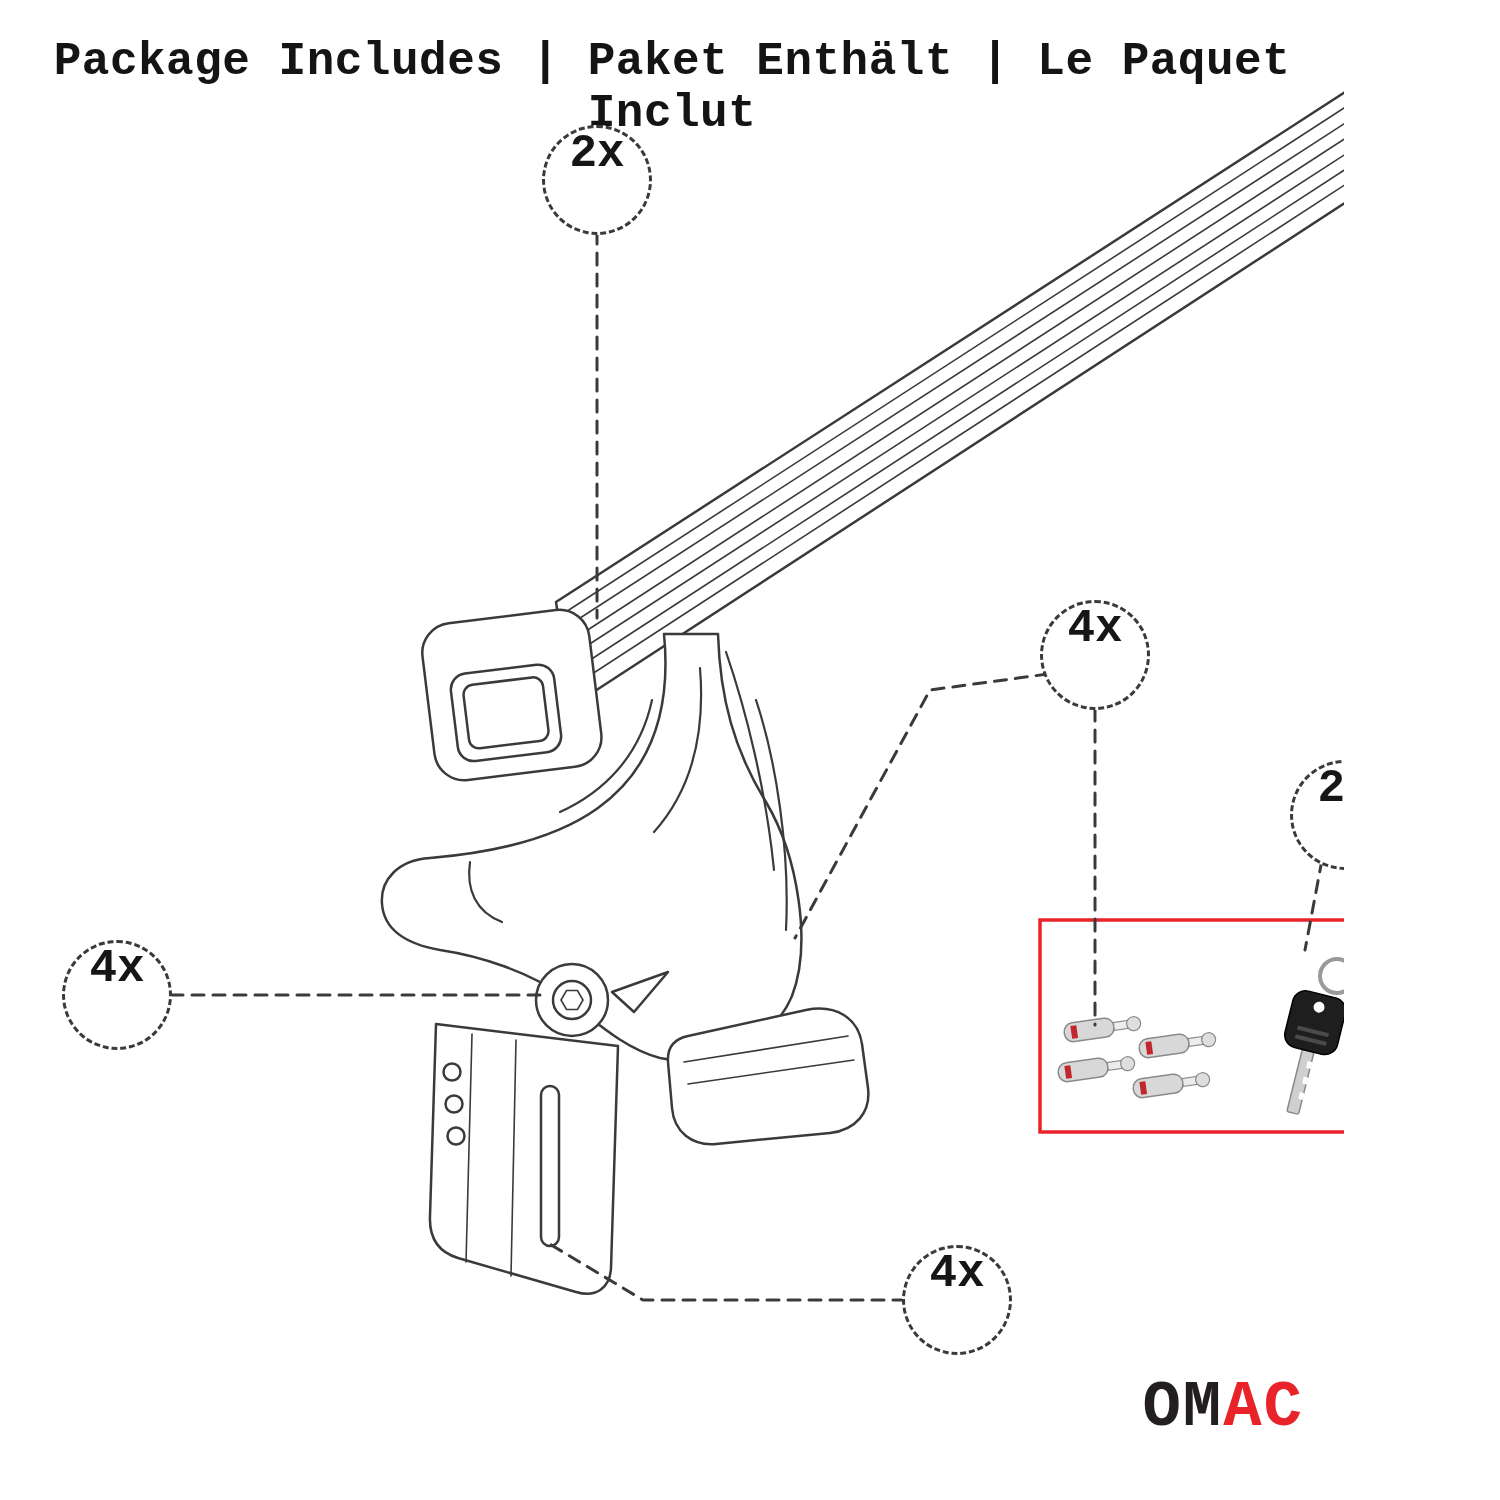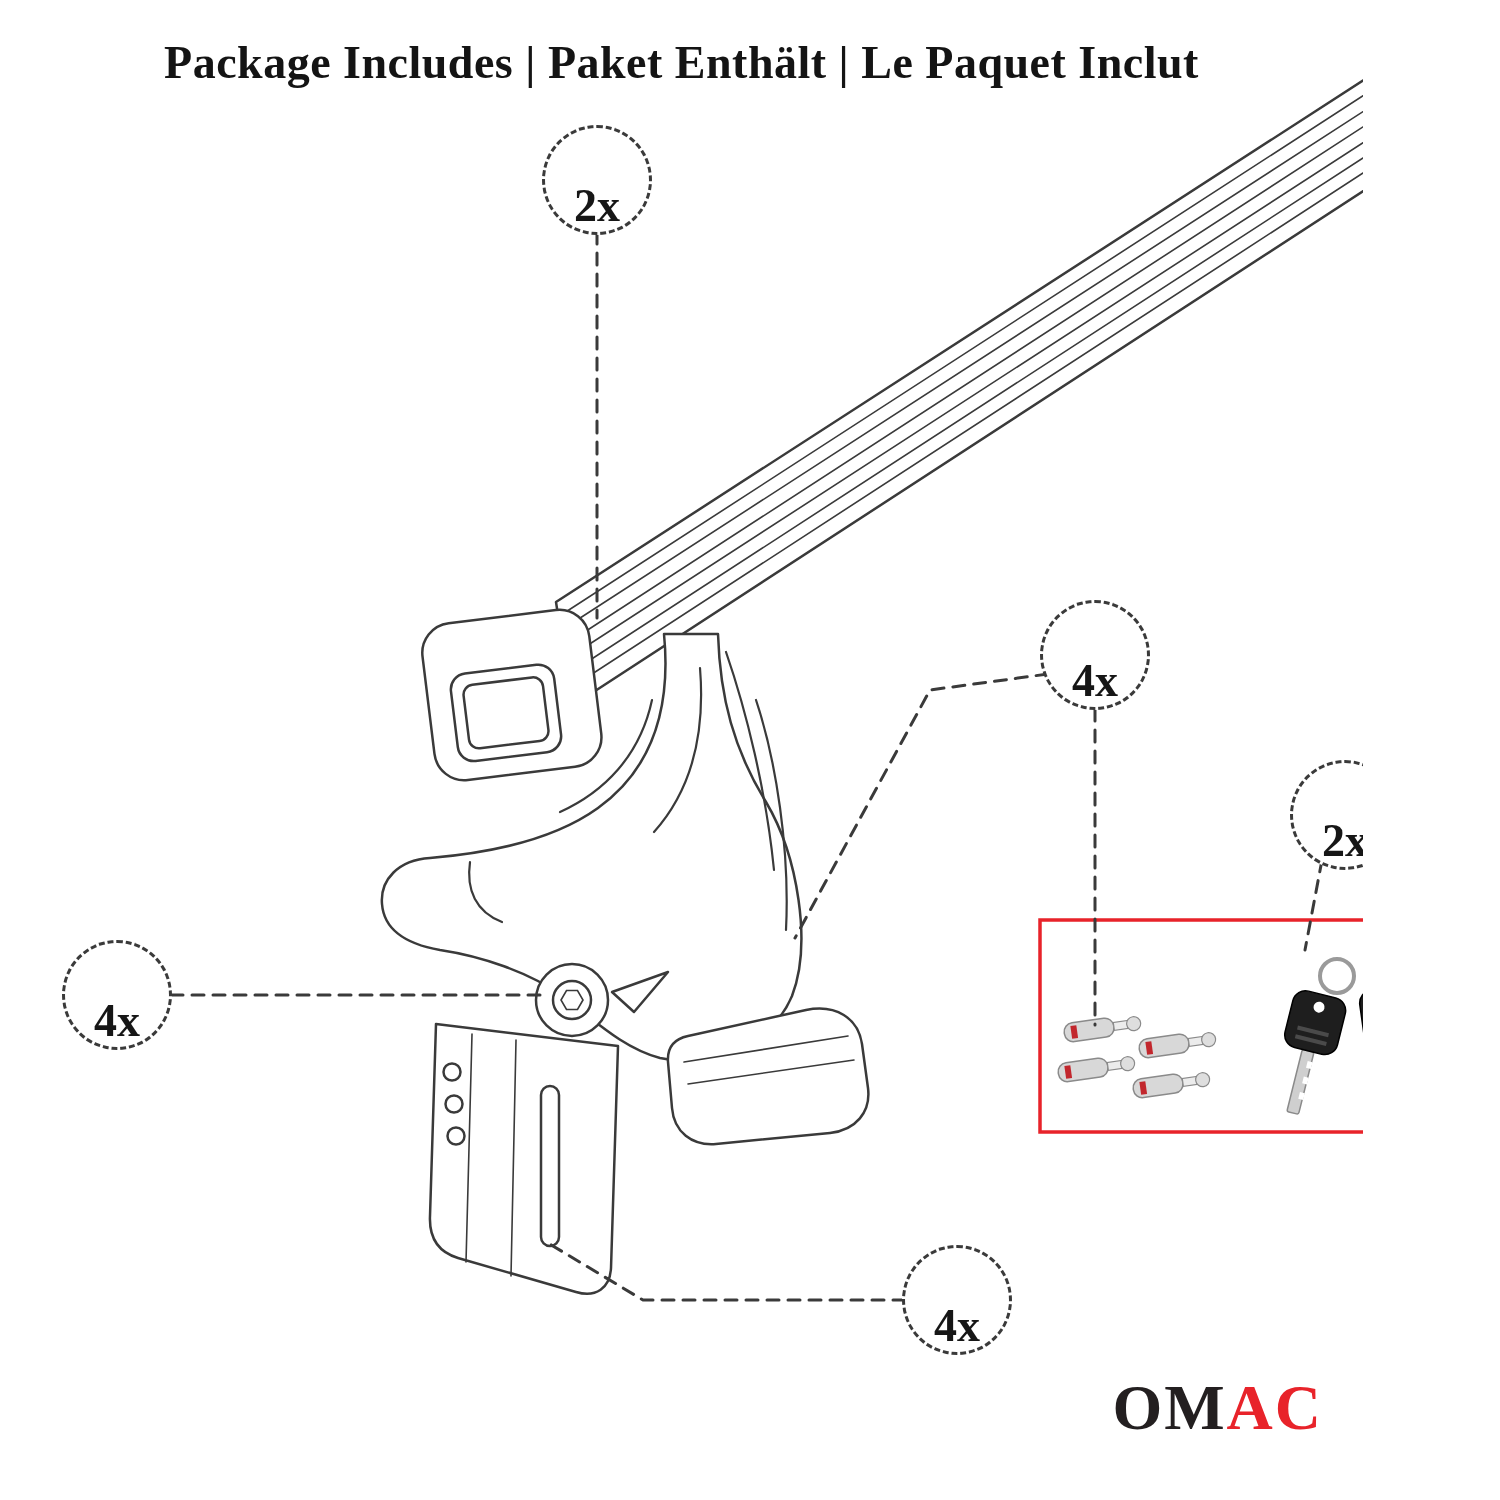--- a/index.html
+++ b/index.html
@@ -6,22 +6,21 @@
     --red:#E8232A;
     --ink:#3A3A3A;
     --logo-dark:#231F20;
   }
   html,body{margin:0;padding:0;background:#fff;}
   .canvas{
     position:relative;
     width:1344px;height:1500px;
     background:#fff;
     overflow:hidden;
-    font-family:Liberation Serif, serif;
-    padding-left:19px;
+    font-family:Liberation Mono, monospace;
   }
   .title{
     position:absolute;
     top:36px;left:0;width:100%;
     text-align:center;
     font-size:46px;
     font-weight:600;
     letter-spacing:.5px;
     color:#141414;
   }
@@ -31,21 +30,21 @@
   .ln{fill:none;stroke:var(--ink);stroke-width:2.2;stroke-linecap:round;}
   .thin{fill:none;stroke:var(--ink);stroke-width:1.6;stroke-linecap:round;}
   .dash{fill:none;stroke:var(--ink);stroke-width:3;stroke-dasharray:12 9;stroke-linecap:round;stroke-linejoin:round;}
   .redbox{fill:#fff;stroke:var(--red);stroke-width:3.5;}
   .callout{
     position:absolute;
     width:104px;height:104px;
     border:3.5px dashed var(--ink);
     border-radius:50%;
     background:#fff;
-    display:flex;align-items:flex-end;justify-content:center;
+    display:flex;align-items:flex-start;justify-content:center;
     font-size:46px;font-weight:700;color:#161616;
   }
   .logo{
     position:absolute;
     right:40px;bottom:60px;
     font-size:64px;
     font-weight:800;
     letter-spacing:2px;
     line-height:1;
     user-select:none;

